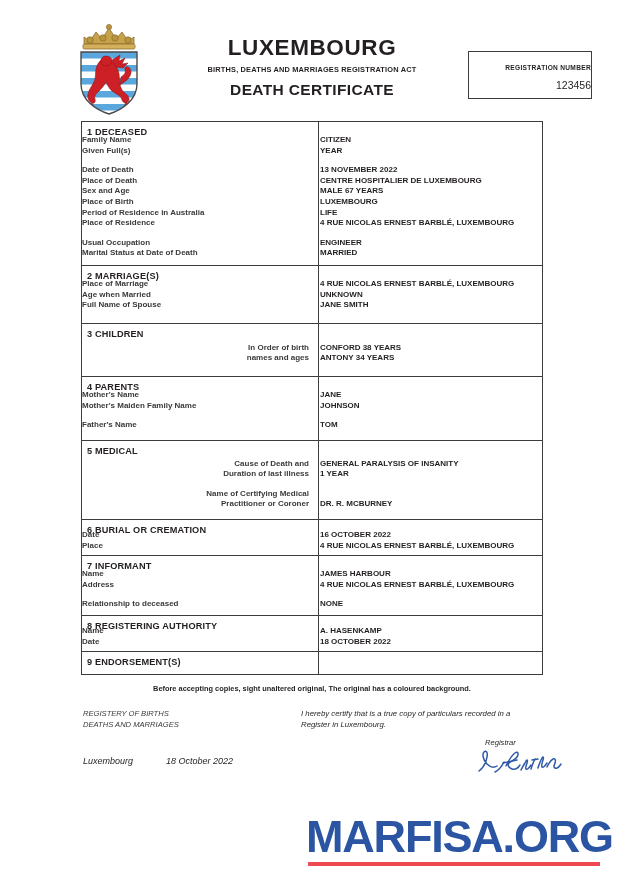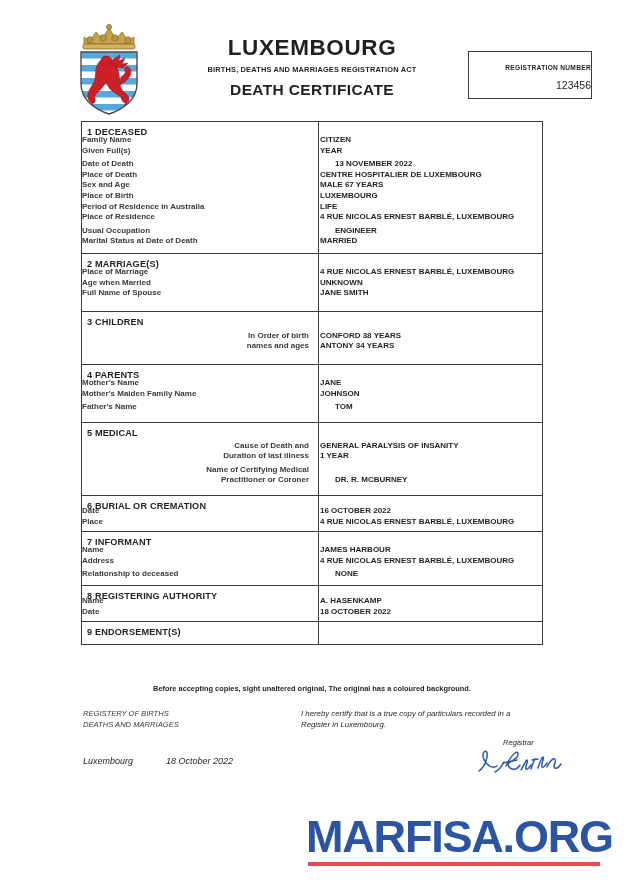--- a/index.html
+++ b/index.html
@@ -116,21 +116,21 @@
     color: #231f20;
   }
   .rows {
     padding: 5px 0 6px 0;
   }
   .row {
     display: flex;
     align-items: flex-start;
     min-height: 10.5px;
   }
-  .row.gap { margin-top: 3px; gap: 15px; }
+  .row.gap { margin-top: 9px; }
   .lbl {
     width: 232px;
     padding-right: 5px;
     font-size: 8px;
     font-weight: bold;
     line-height: 10.6px;
     color: #3a3a3a;
     box-sizing: border-box;
     white-space: nowrap;
   }
@@ -186,21 +186,21 @@
     position: absolute;
     left: 218px; top: 0px;
     width: 250px;
     font-size: 7.8px;
     line-height: 11px;
     color: #231f20;
     font-style: italic;
   }
   .registrar-label {
     position: absolute;
-    left: 420px; top: 30px;
+    left: 402px; top: 30px;
     font-size: 7.6px;
     color: #231f20;
     font-style: italic;
   }
   .place {
     position: absolute;
     left: 0px; top: 48px;
     font-size: 9px;
     color: #231f20;
     font-style: italic;

